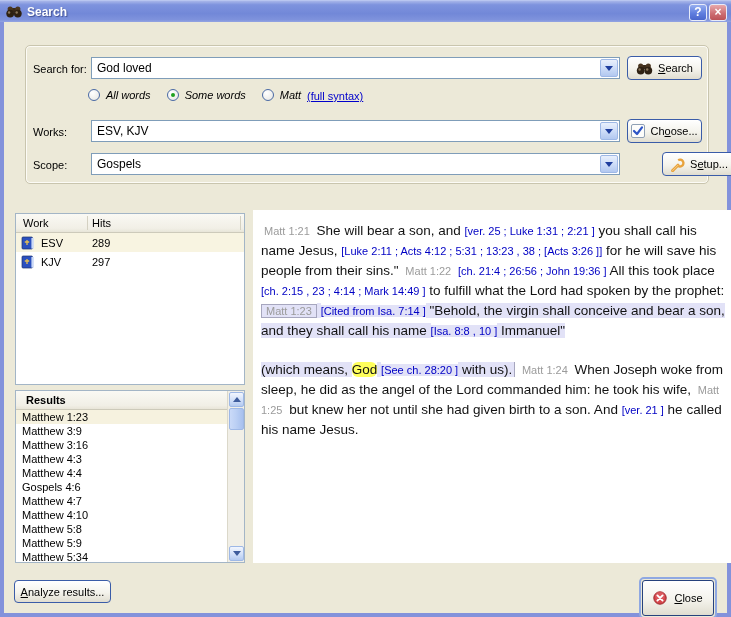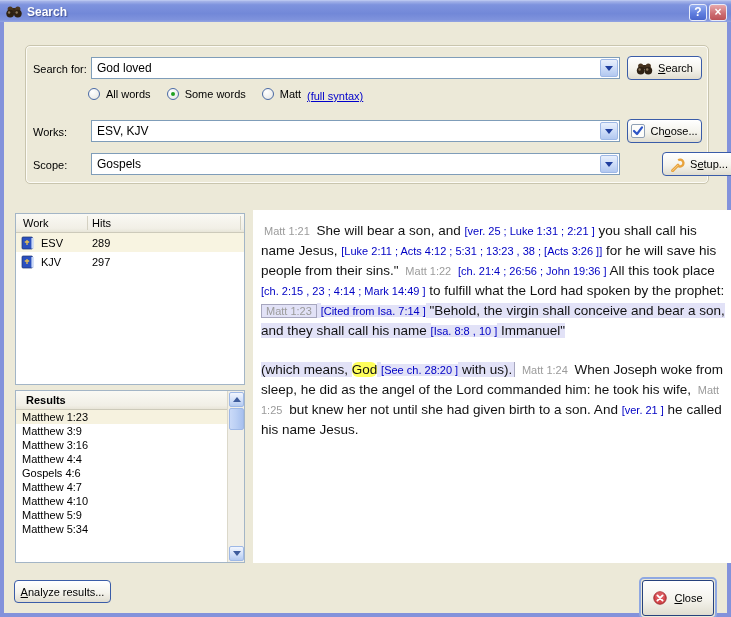--- a/index.html
+++ b/index.html
@@ -38,21 +38,21 @@
     border:1px solid #9EB8E6; display:flex; align-items:center; justify-content:center; }
   .combo-arrow i { width:0; height:0; border-left:4px solid transparent; border-right:4px solid transparent;
     border-top:5px solid #1F3E9E; }
 
   .xp-btn { position:absolute; height:24px; border:1px solid #3A5CA8; border-radius:4px;
     background:linear-gradient(180deg,#FFFFFF 0%,#F4F3EC 55%,#E0DDD0 100%);
     display:flex; align-items:center; justify-content:center; gap:5px; font-size:11px; color:#000;
     box-shadow:inset 0 1px 0 #fff; cursor:default; }
   .xp-btn u { text-decoration:underline; }
 
-  .radio-row { position:absolute; left:88px; top:88px; height:14px; display:flex; align-items:flex-start; }
+  .radio-row { position:absolute; left:88px; top:88px; height:14px; display:flex; align-items:center;font-style:italic; }
   .mode { display:flex; align-items:center; }
   .radio { width:12px; height:12px; border-radius:50%; border:1px solid #4A6AA5;
     background:radial-gradient(circle at 35% 30%, #FFFFFF 0%, #EDEDEA 70%, #D8D8D2 100%);
     margin-right:6px; position:relative; }
   .mode.selected .radio::after { content:""; position:absolute; left:3px; top:3px; width:4px; height:4px;
     border-radius:50%; background:#1FA120; }
   .mode-label { margin-right:16px; }
   .syntax-link { color:#0000CC; text-decoration:underline; margin-left:2px; }
 
   
@@ -237,24 +237,26 @@
   </div>
 
   <div class="panel results-panel">
     <div class="panel-header">
       <span class="results-header">Results</span>
     </div>
     <div class="results-list" id="results-list">
         <div class="result-row sel">Matthew 1:23</div>
         <div class="result-row">Matthew 3:9</div>
         <div class="result-row">Matthew 3:16</div>
+        <div class="result-row">Matthew 4:3</div>
         <div class="result-row">Matthew 4:4</div>
         <div class="result-row">Gospels 4:6</div>
         <div class="result-row">Matthew 4:7</div>
         <div class="result-row">Matthew 4:10</div>
+        <div class="result-row">Matthew 5:8</div>
         <div class="result-row">Matthew 5:9</div>
         <div class="result-row">Matthew 5:34</div>
       </div>
     <div class="scrollbar">
       <div class="sb-btn sb-up">
           <i></i>
         </div>
       <div class="sb-thumb"></div>
       <div class="sb-btn sb-down">
           <i></i>

